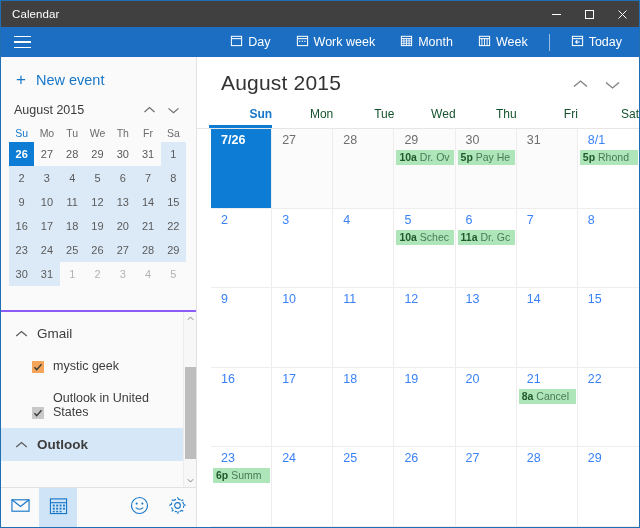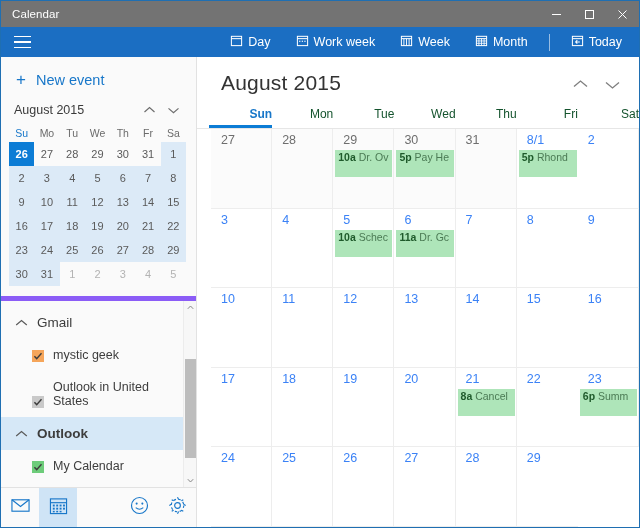--- a/index.html
+++ b/index.html
@@ -12,21 +12,21 @@
   #app {
     width: 640px; height: 528px;
     position: relative;
     border: 1px solid #1f6fb2;
     background: #ffffff;
     display: flex; flex-direction: column;
   }
 
   
   .titlebar {
-    height: 26px; background: #737373; flex: 0 0 26px;
+    height: 26px; background: #404040; flex: 0 0 26px;
     display: flex; align-items: center; position: relative;
   }
   .titlebar .title {
     color: #ffffff; font-size: 11.5px; padding-left: 11px; letter-spacing: .1px;
   }
   .wincontrols { margin-left: auto; display: flex; height: 26px; }
   .wincontrols div {
     width: 33px; height: 26px; display: flex; align-items: center; justify-content: center;
     color: #ffffff;
   }
@@ -84,21 +84,21 @@
     height: 24px; display: flex; align-items: center; justify-content: center;
     font-size: 11px; color: #5a5a5a; cursor: pointer;
   }
   .mini-grid .d.inrange { background: #dceaf7; }
   .mini-grid .d.sel { background: #0c7cd5; color: #fff; font-weight: 600; }
   .mini-grid .d.other { color: #b3b3b3; }
 
   
   .acctwrap {
     flex: 1 1 auto; min-height: 0; position: relative;
-    border-top: 5px solid #8b5cf6; margin-top: 10px;
+    border-top: 2px solid #8b5cf6; margin-top: 24px;
     display: flex;
   }
   .acctlist { flex: 1 1 auto; overflow: hidden; padding-top: 5px; }
   .acct-group {
     display: flex; align-items: center; gap: 9px;
     padding: 9px 0 9px 14px; font-size: 13.5px; color: #3d3d3d; cursor: pointer;
   }
   .acct-group.hl { background: #d6e8f7; font-weight: bold; }
   .acct-group .chev { color: #5b5b5b; font-size: 11px; }
   .acct-item {
@@ -170,21 +170,21 @@
   .cell.firstcol { border-left: none; }
   .cell.lastcol { border-right: none; }
   .cell.cur { background: #ffffff; }
   .cell.sel { background: #0c7cd5; }
   .cell .dnum { font-size: 12.5px; color: #6e6e6e; padding-left: 10px; display:block; }
   .cell.cur .dnum { color: #3b82f6; }
   .cell.sel .dnum { color: #ffffff; font-weight: bold; }
   .cell .evts { margin-top: 3px; padding: 0 1px 0 2px; }
   .evt {
     background: #aee5b9; color: #2b5f36; font-size: 10.5px;
-    height: 27px; line-height: 15px; margin-bottom: 2px;
+    height: 15px; line-height: 15px; margin-bottom: 2px;
     padding: 0 3px; white-space: nowrap; overflow: hidden; cursor: pointer;
   }
   .evt b { font-weight: bold; color: #1f5a2b; }
   .evt .t { color: #4b7a54; }
 </style>
 </head>
 <body>
 
 <div id="app">
 
@@ -232,48 +232,48 @@
         <span>
           <svg width="13" height="13" viewBox="0 0 14 14">
               <rect x="1.5" y="2.5" width="11" height="10" fill="none" stroke="#fff" stroke-width="1.1"></rect>
               <line x1="1.5" y1="5" x2="12.5" y2="5" stroke="#fff" stroke-width="1.1"></line>
               <rect x="3.4" y="7.2" width="1.3" height="1.3" fill="#fff"></rect>
               <rect x="6.2" y="7.2" width="1.3" height="1.3" fill="#fff"></rect>
               <rect x="9" y="7.2" width="1.3" height="1.3" fill="#fff"></rect>
             </svg>
         </span>
         <span>Work week</span>
-      </div>
-
-      <div class="cmd-btn">
-        <span>
-          <svg width="13" height="13" viewBox="0 0 14 14">
-              <rect x="1.5" y="2.5" width="11" height="10" fill="none" stroke="#fff" stroke-width="1.1"></rect>
-              <line x1="1.5" y1="5" x2="12.5" y2="5" stroke="#fff" stroke-width="1.1"></line>
-              <line x1="4.2" y1="5" x2="4.2" y2="12.5" stroke="#fff" stroke-width="1"></line>
-              <line x1="7" y1="5" x2="7" y2="12.5" stroke="#fff" stroke-width="1"></line>
-              <line x1="9.8" y1="5" x2="9.8" y2="12.5" stroke="#fff" stroke-width="1"></line>
-            </svg>
-        </span>
-        <span>Week</span>
       </div>
 
       <div class="cmd-btn">
         <span>
           <svg width="13" height="13" viewBox="0 0 14 14">
               <rect x="1.5" y="2.5" width="11" height="10" fill="none" stroke="#fff" stroke-width="1.1"></rect>
               <line x1="1.5" y1="5" x2="12.5" y2="5" stroke="#fff" stroke-width="1.1"></line>
               <line x1="4.2" y1="5" x2="4.2" y2="12.5" stroke="#fff" stroke-width=".9"></line>
               <line x1="7" y1="5" x2="7" y2="12.5" stroke="#fff" stroke-width=".9"></line>
               <line x1="9.8" y1="5" x2="9.8" y2="12.5" stroke="#fff" stroke-width=".9"></line>
               <line x1="1.5" y1="7.5" x2="12.5" y2="7.5" stroke="#fff" stroke-width=".9"></line>
               <line x1="1.5" y1="10" x2="12.5" y2="10" stroke="#fff" stroke-width=".9"></line>
             </svg>
         </span>
         <span>Month</span>
+      </div>
+
+      <div class="cmd-btn">
+        <span>
+          <svg width="13" height="13" viewBox="0 0 14 14">
+              <rect x="1.5" y="2.5" width="11" height="10" fill="none" stroke="#fff" stroke-width="1.1"></rect>
+              <line x1="1.5" y1="5" x2="12.5" y2="5" stroke="#fff" stroke-width="1.1"></line>
+              <line x1="4.2" y1="5" x2="4.2" y2="12.5" stroke="#fff" stroke-width="1"></line>
+              <line x1="7" y1="5" x2="7" y2="12.5" stroke="#fff" stroke-width="1"></line>
+              <line x1="9.8" y1="5" x2="9.8" y2="12.5" stroke="#fff" stroke-width="1"></line>
+            </svg>
+        </span>
+        <span>Week</span>
       </div>
 
       <div class="cmd-sep"></div>
 
       <div class="cmd-btn">
         <span>
           <svg width="13" height="13" viewBox="0 0 14 14">
               <rect x="1.5" y="2.5" width="11" height="10" fill="none" stroke="#fff" stroke-width="1.1"></rect>
               <line x1="1.5" y1="5" x2="12.5" y2="5" stroke="#fff" stroke-width="1.1"></line>
               <path d="M9.5 8.5 L5 8.5 M6.8 6.7 L5 8.5 L6.8 10.3" fill="none" stroke="#fff" stroke-width="1.1"></path>
@@ -388,29 +388,20 @@
                 </svg>
               </span>
               <span>Outlook in United States</span>
             </div>
             <div class="acct-group hl">
               <span class="chev"><svg width="13" height="8" viewBox="0 0 13 8">
                   <path d="M1.2 6 L6.5 1.5 L11.8 6" fill="none" stroke="#5b5b5b" stroke-width="1.2"></path>
                 </svg></span>
               <span>Outlook</span>
             </div>
-            <div class="acct-item">
-              <span class="cbx">
-                <svg width="12" height="12" viewBox="0 0 12 12">
-                  <rect x="0" y="0" width="12" height="12" fill="#6dcc7a"></rect>
-                  <path d="M2.4 6.2 L4.7 8.6 L9.5 3.2" fill="none" stroke="#3c3c3c" stroke-width="1.4"></path>
-                </svg>
-              </span>
-              <span>My Calendar</span>
-            </div>
           </div>
         <div class="sbar">
           <div class="arr">
             <svg width="7" height="5" viewBox="0 0 7 5">
                 <path d="M.8 3.8 L3.5 1 L6.2 3.8" fill="none" stroke="#888" stroke-width="1"></path>
               </svg>
           </div>
           <div class="track">
             <div class="thumb"></div>
           </div>
@@ -498,20 +489,24 @@
       <div class="dowrow" id="dowrow">
           <div class="dc act"><span>Sun</span><div class="bar"></div></div>
           <div class="dc"><span>Mon</span></div>
           <div class="dc"><span>Tue</span></div>
           <div class="dc"><span>Wed</span></div>
           <div class="dc"><span>Thu</span></div>
           <div class="dc"><span>Fri</span></div>
           <div class="dc"><span>Sat</span></div>
         </div>
       <div class="grid" id="monthgrid">
+          <div class="cell sel firstcol">
+            <span class="dnum">7/26</span>
+            <div class="evts"></div>
+          </div>
           <div class="cell">
             <span class="dnum">27</span>
             <div class="evts"></div>
           </div>
           <div class="cell">
             <span class="dnum">28</span>
             <div class="evts"></div>
           </div>
           <div class="cell">
             <span class="dnum">29</span>

